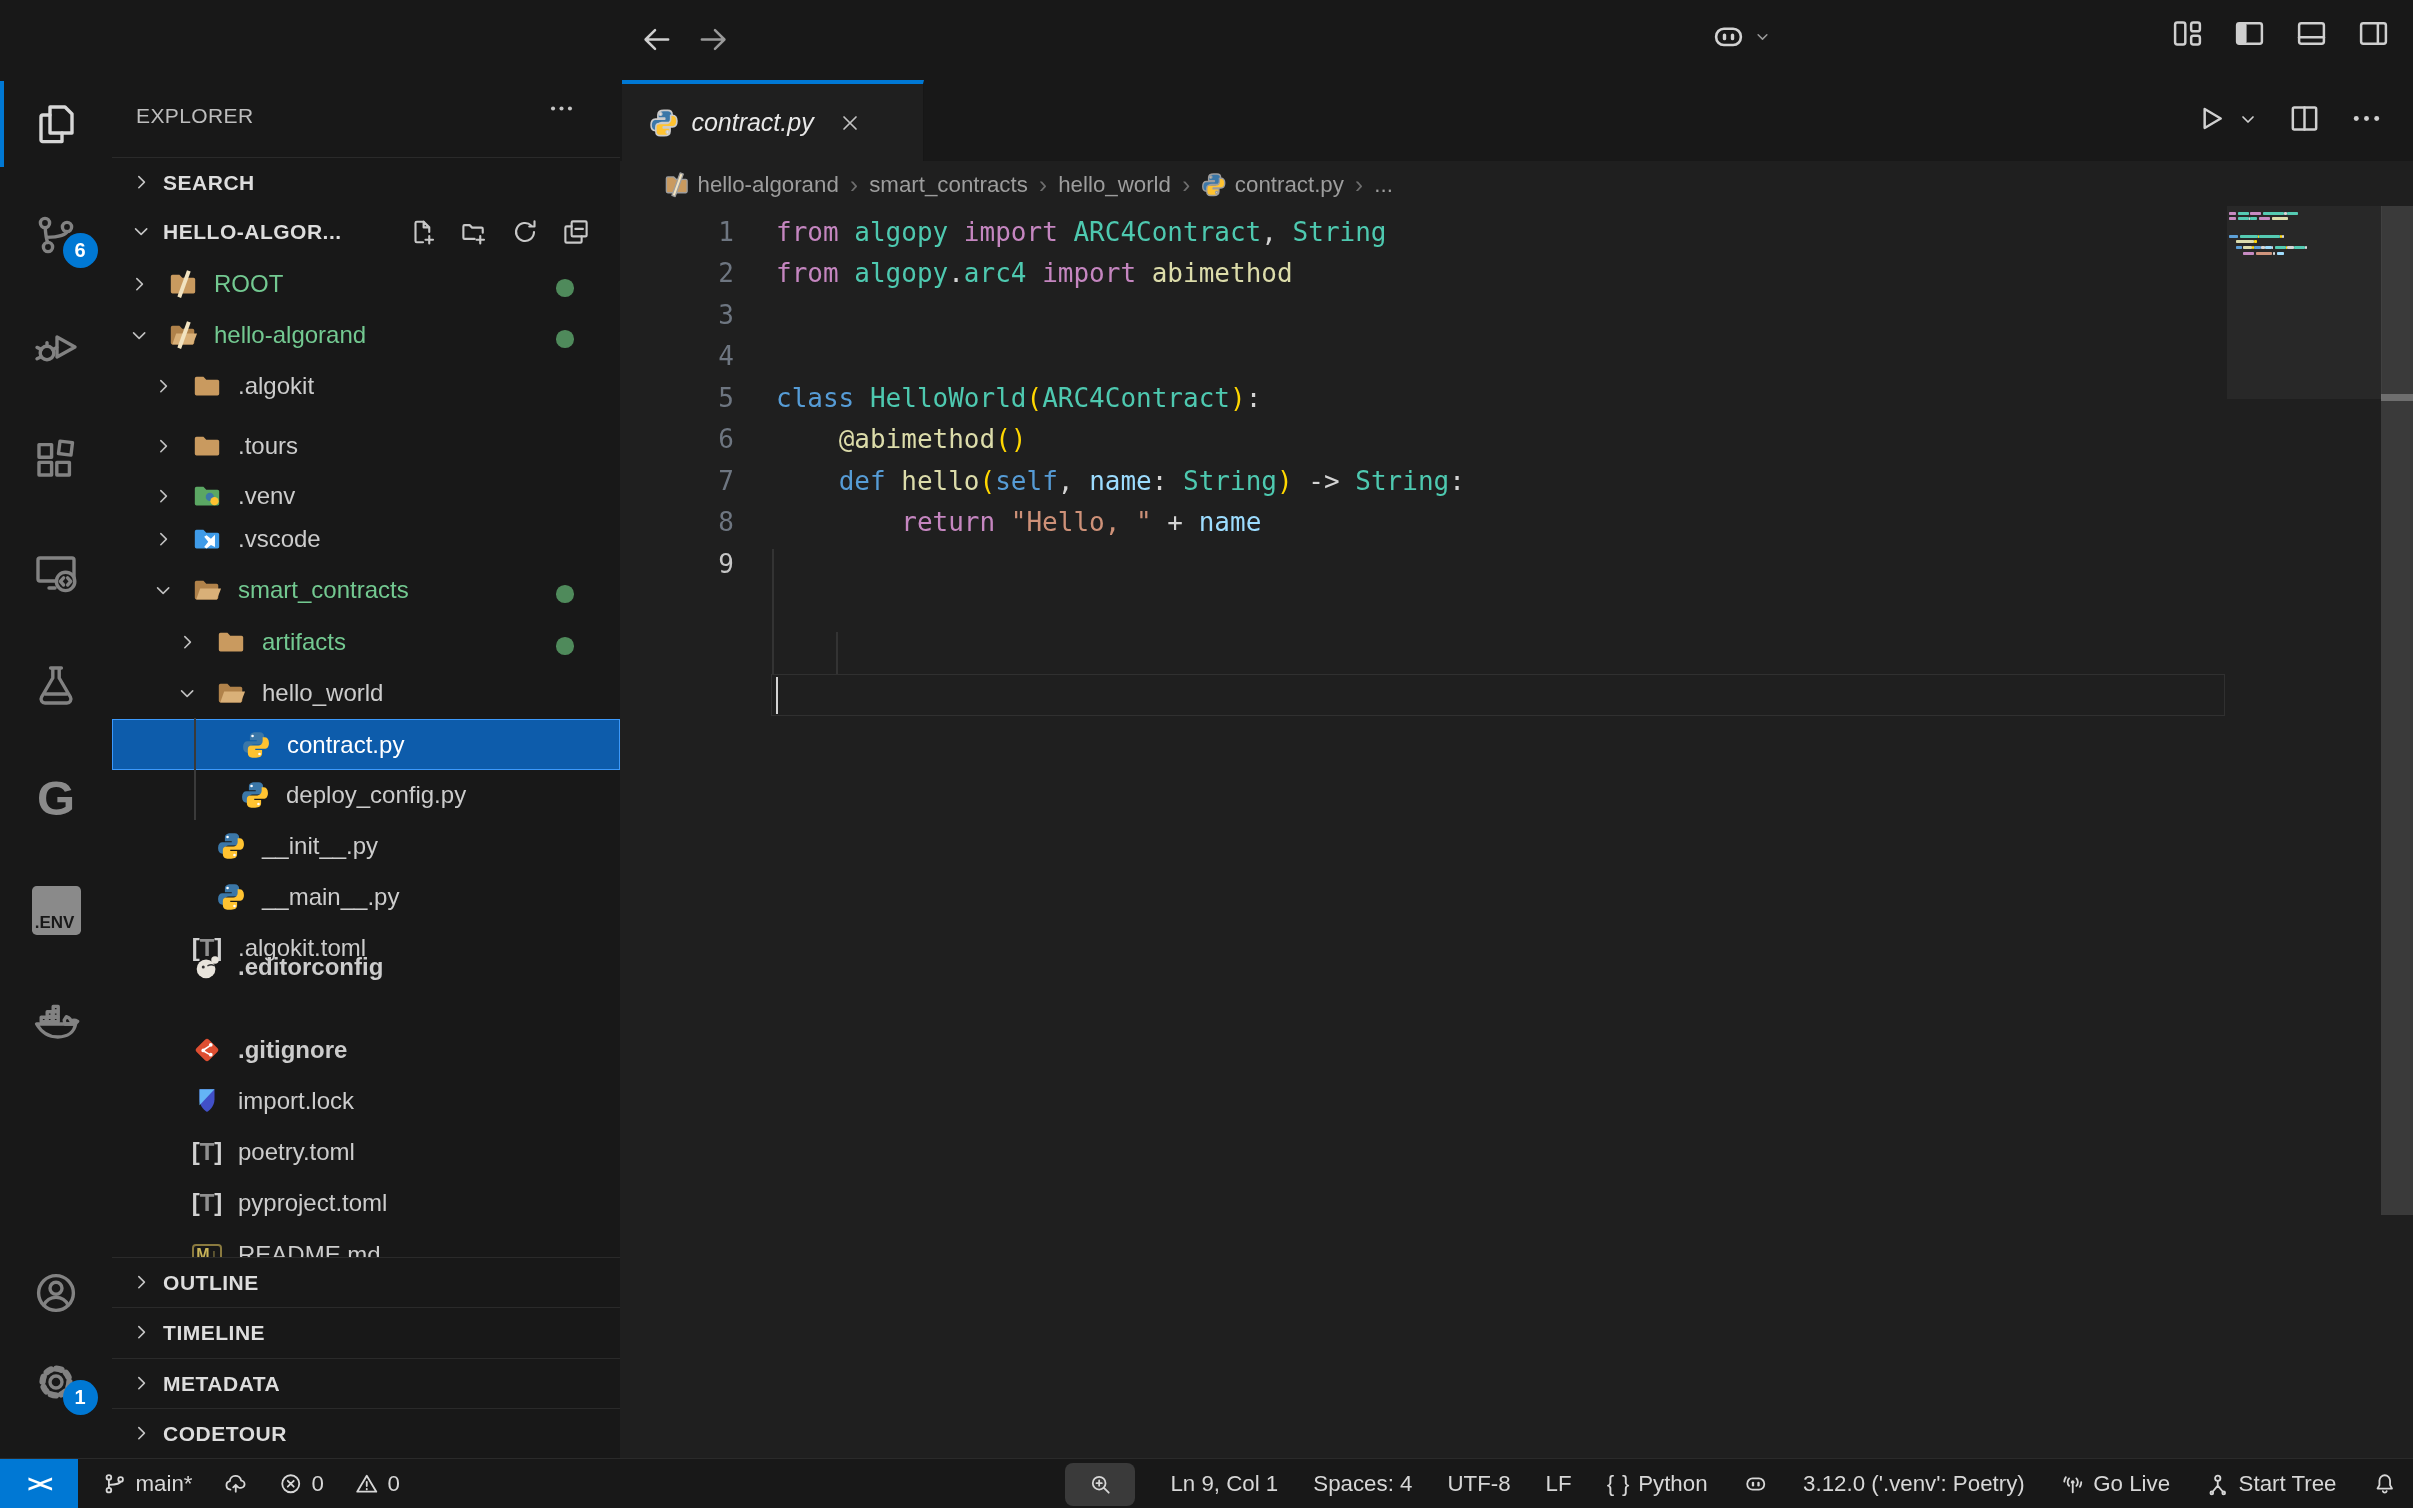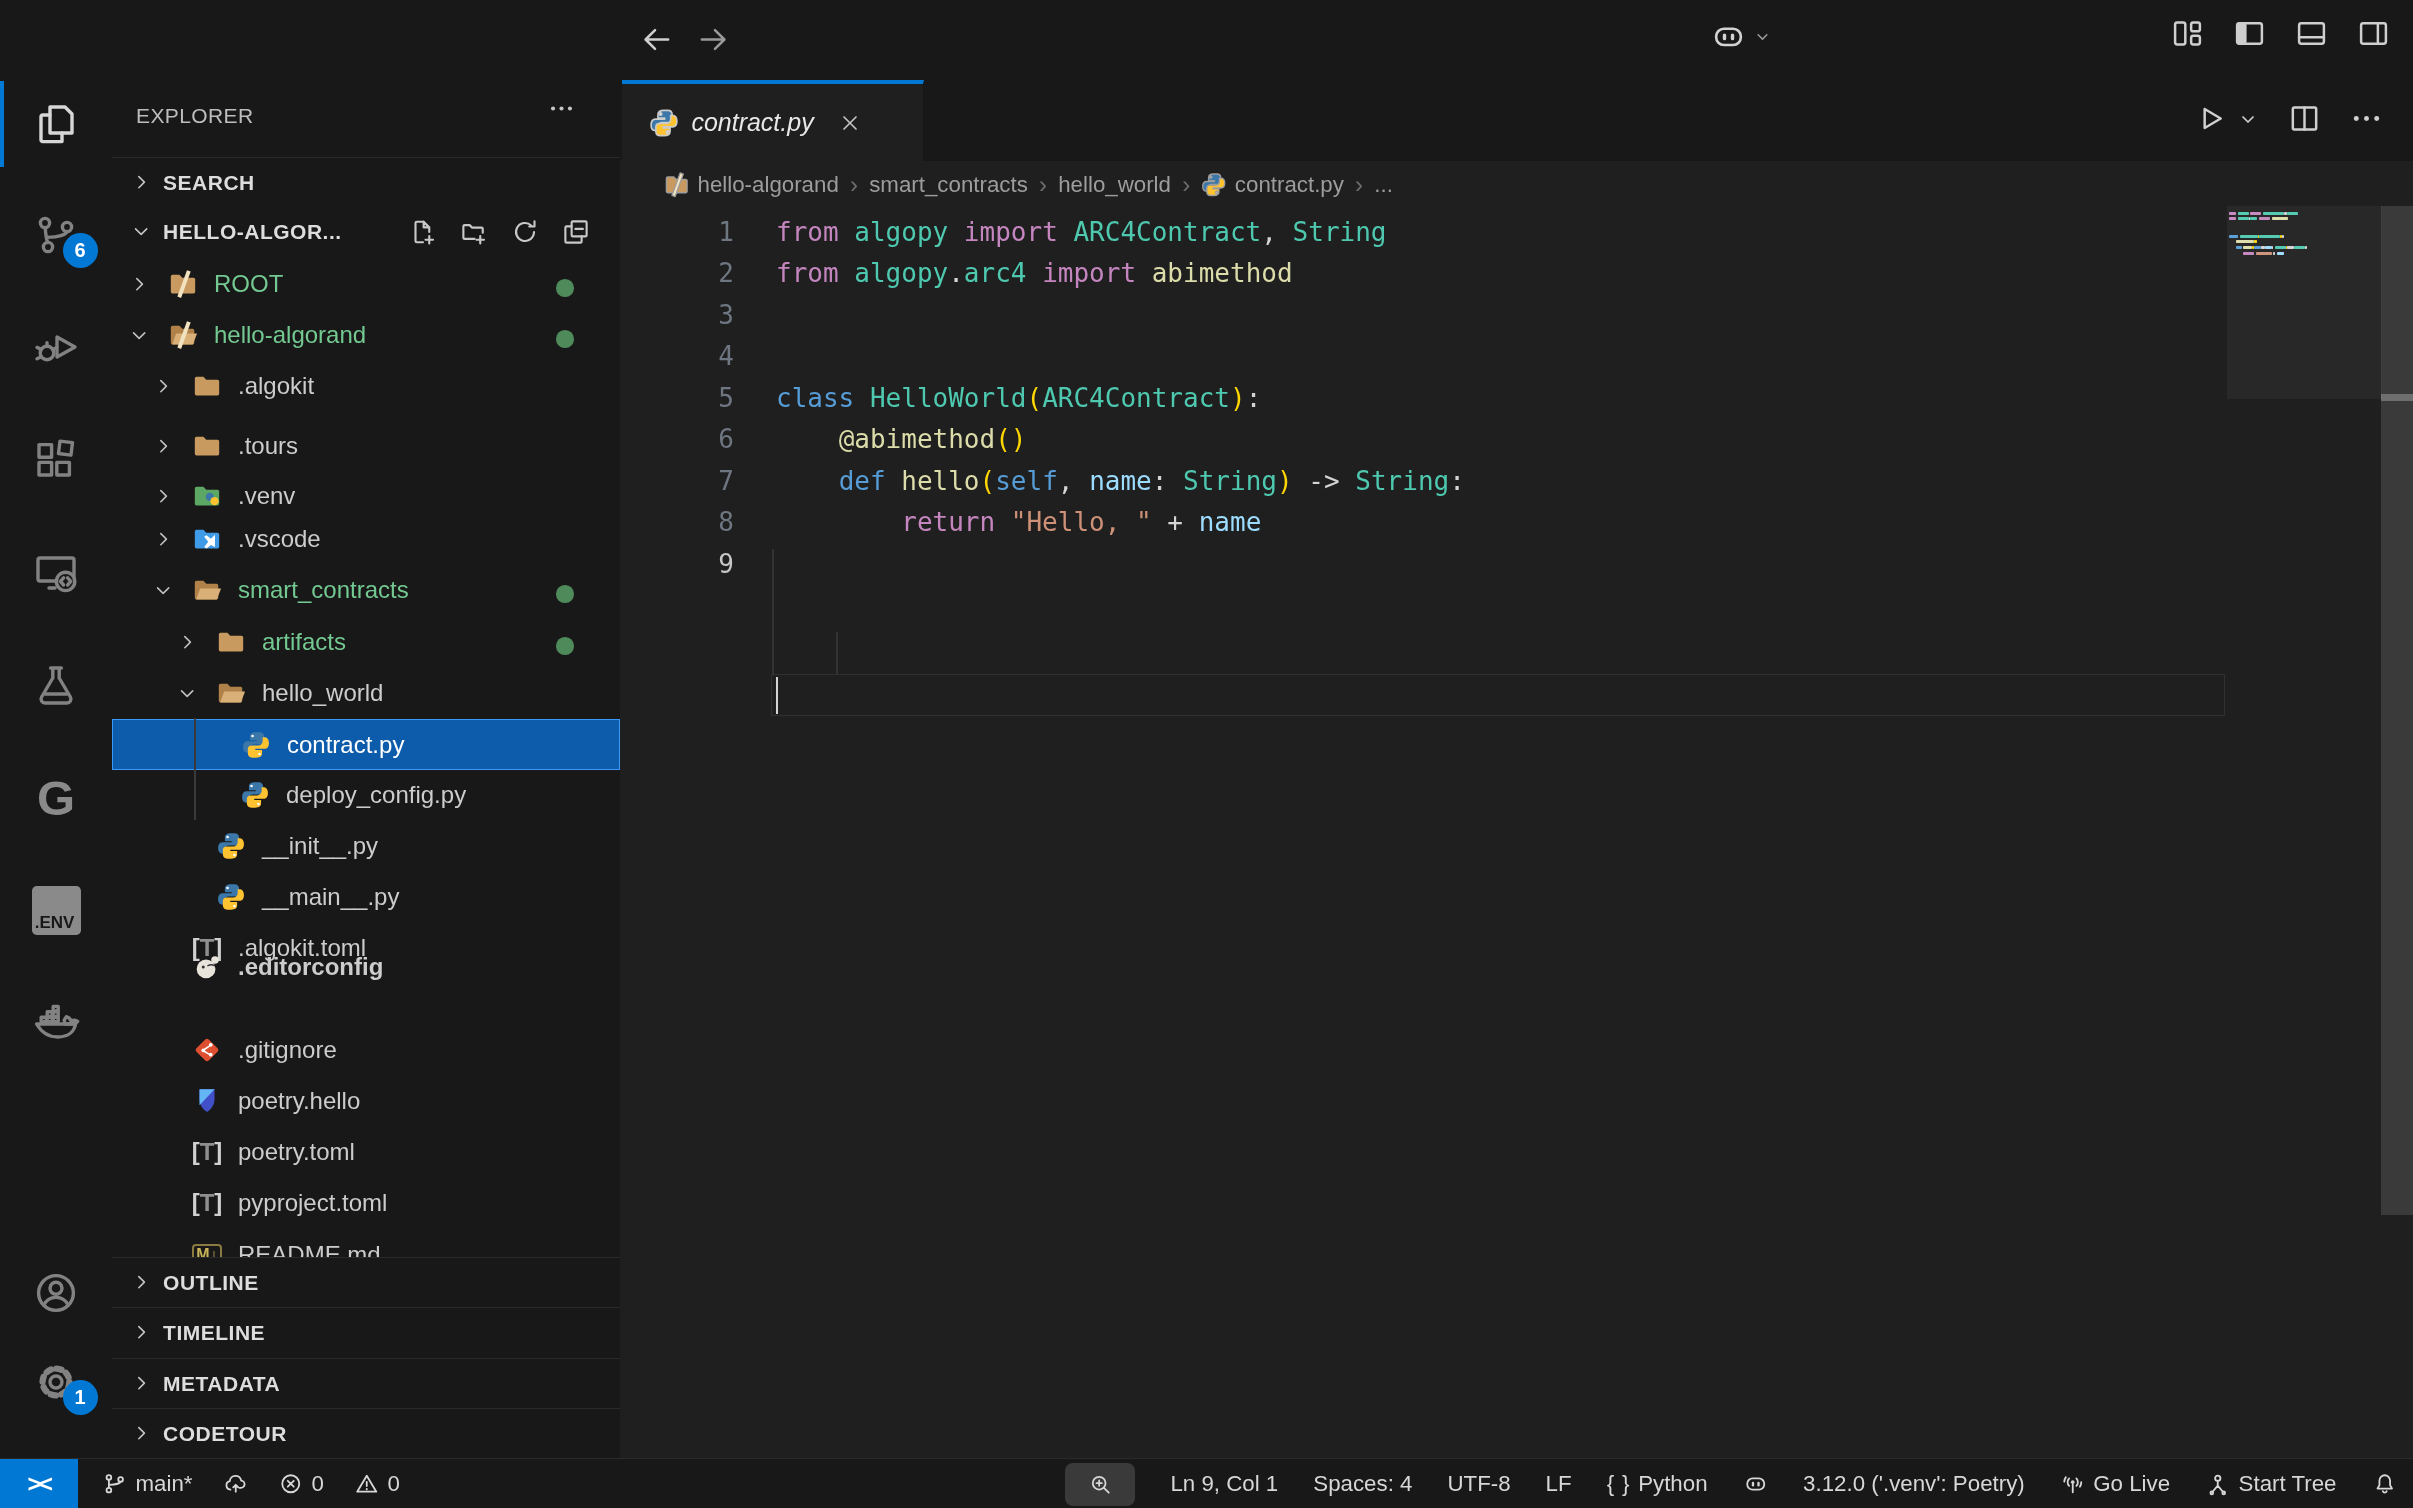--- a/index.html
+++ b/index.html
@@ -531,30 +531,30 @@
         <div class="tree-row" style="top: 766px;">
           <span class="ficon ic" style="left: 80px;">
             <svg viewBox="0 0 32 32">
               <rect x="6.7" y="6.7" width="18.6" height="18.6" rx="3" transform="rotate(45 16 16)" fill="#DE4E31"></rect>
               <circle cx="12" cy="16.5" r="2" fill="#ffffff"></circle>
               <circle cx="20" cy="10.5" r="2" fill="#ffffff"></circle>
               <circle cx="20" cy="21" r="2" fill="#ffffff"></circle>
               <path d="M13.5 15.2l5-3.4M13.7 17.8l4.5 2.6" stroke="#ffffff" stroke-width="1.7" fill="none"></path>
             </svg>
           </span>
-          <span class="label" style="left: 126px;">.gitignore</span>
+          <span class="label" style="left: 126px; font-weight: bold;">.gitignore</span>
         </div>
         <div class="tree-row" style="top: 817px;">
           <span class="ficon ic" style="left: 80px;">
             <svg viewBox="0 0 32 32">
               <path d="M8 3.5h16V14c0 8-6.1 12.5-8 13.5-1.9-1-8-5.5-8-13.5z" fill="#4150C8"></path>
               <path d="M8 3.5h16L8 20.5z" fill="#64B5F6"></path>
             </svg>
           </span>
-          <span class="label" style="left: 126px;">poetry.hello</span>
+          <span class="label" style="left: 126px;">import.lock</span>
         </div>
         <div class="tree-row" style="top: 868px;">
           <span class="ficon ic" style="left: 80px;">
             <span class="toml">[<b>T</b>]</span>
           </span>
           <span class="label" style="left: 126px;">poetry.toml</span>
         </div>
         <div class="tree-row" style="top: 919px;">
           <span class="ficon ic" style="left: 80px;">
             <span class="toml">[<b>T</b>]</span>

